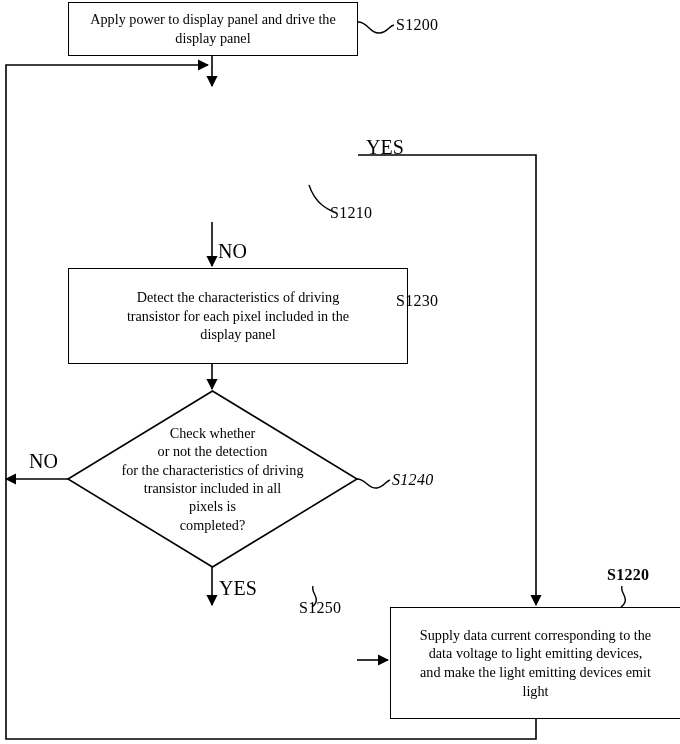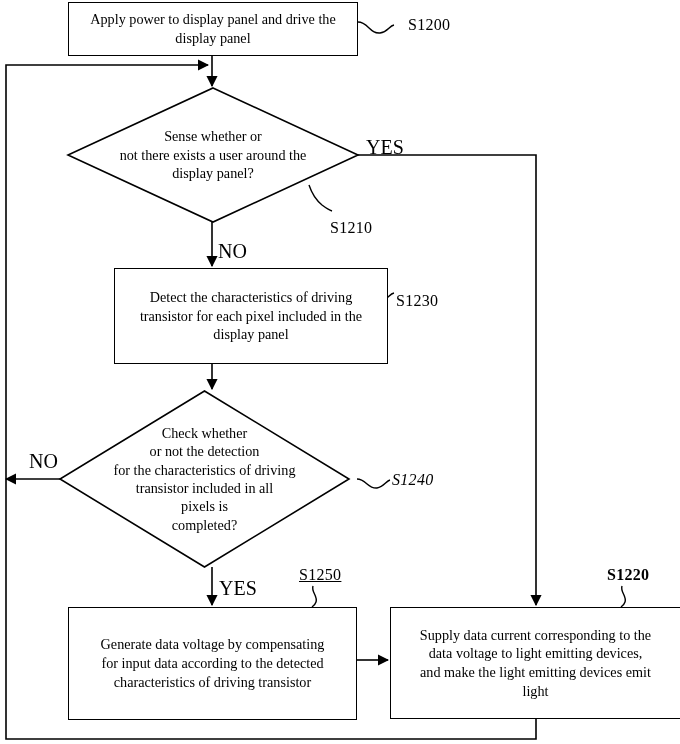--- a/index.html
+++ b/index.html
@@ -41,21 +41,21 @@
     font-size: 14.2px;
     padding: 12px 7px;
   }
   .node-box .txt {
     display: block;
     width: 100%;
     white-space: pre-line;
   }
 
   #box-s1200 { left: 68px;  top: 2px;   width: 290px; height: 54px; }
-  #box-s1230 { left: 68px;  top: 268px; width: 274px; height: 96px; margin-left: 46px; }
+  #box-s1230 { left: 68px;  top: 268px; width: 340px; height: 96px; }
   #box-s1250 { left: 68px;  top: 607px; width: 289px; height: 113px; }
   #box-s1220 { left: 390px; top: 607px; width: 291px; height: 112px; }
 
   
   .node-diamond {
     position: absolute;
   }
   .node-diamond svg {
     position: absolute;
     left: 0;
@@ -71,40 +71,40 @@
     display: flex;
     align-items: center;
     justify-content: center;
     text-align: center;
     white-space: pre-line;
     line-height: 1.3;
     font-size: 14.2px;
     pointer-events: none;
   }
   #dia-s1210 { left: 68px; top: 88px;  width: 290px; height: 134px; }
-  #dia-s1240 { left: 60px; top: 391px; width: 289px; height: 176px; }
+  #dia-s1240 { left: 68px; top: 391px; width: 289px; height: 176px; }
 
   
   .ref {
     position: absolute;
     font-size: 16px;
     letter-spacing: 0.3px;
     white-space: nowrap;
   }
   .edge-label {
     position: absolute;
     font-size: 20px;
     white-space: nowrap;
   }
 
-  #ref-s1200 { left: 408px; top: 16px;  }
-  #ref-s1210 { left: 330px; top: 219px; }
+  #ref-s1200 { left: 396px; top: 16px;  }
+  #ref-s1210 { left: 330px; top: 204px; }
   #ref-s1230 { left: 396px; top: 292px; }
   #ref-s1240 { left: 392px; top: 471px; font-style: italic; }
-  #ref-s1250 { left: 299px; top: 566px; text-decoration: underline; }
+  #ref-s1250 { left: 299px; top: 599px; }
   #ref-s1220 { left: 607px; top: 566px; font-weight: bold; }
 
   #lbl-yes-1 { left: 366px; top: 136px; }
   #lbl-no-1  { left: 218px; top: 240px; }
   #lbl-no-2  { left: 29px;  top: 450px; }
   #lbl-yes-2 { left: 219px; top: 577px; }
 </style>
 </head>
 <body>
 
@@ -147,28 +147,20 @@
       <path d="M 622 586 C 620 592 627 596 625 602 C 624 605 622 606 621 607" stroke-width="1.4"></path>
     </g>
   </svg>
 
   <div class="node-box" id="box-s1200">
     <span class="txt">Apply power to display panel and drive the
 display panel</span>
   </div>
   <div class="ref" id="ref-s1200">S1200</div>
 
-  <div class="node-diamond" id="dia-s1210">
-    <svg viewBox="0 0 290 134" width="290" height="134" xmlns="http://www.w3.org/2000/svg">
-      <polygon points="145,0 290,67 145,134 0,67" fill="#ffffff" stroke="#000" stroke-width="1.6"></polygon>
-    </svg>
-    <span class="txt">Sense whether or
-not there exists a user around the
-display panel?</span>
-  </div>
   <div class="ref" id="ref-s1210">S1210</div>
   <div class="edge-label" id="lbl-yes-1">YES</div>
   <div class="edge-label" id="lbl-no-1">NO</div>
 
   <div class="node-box" id="box-s1230">
     <span class="txt">Detect the characteristics of driving
 transistor for each pixel included in the
 display panel</span>
   </div>
   <div class="ref" id="ref-s1230">S1230</div>
@@ -181,25 +173,20 @@
 or not the detection
 for the characteristics of driving
 transistor included in all
 pixels is
 completed?</span>
   </div>
   <div class="ref" id="ref-s1240">S1240</div>
   <div class="edge-label" id="lbl-no-2">NO</div>
   <div class="edge-label" id="lbl-yes-2">YES</div>
 
-  <div class="node-box" id="box-s1250">
-    <span class="txt">Generate data voltage by compensating
-for input data according to the detected
-characteristics of driving transistor</span>
-  </div>
   <div class="ref" id="ref-s1250">S1250</div>
 
   <div class="node-box" id="box-s1220">
     <span class="txt">Supply data current corresponding to the
 data voltage to light emitting devices,
 and make the light emitting devices emit
 light</span>
   </div>
   <div class="ref" id="ref-s1220">S1220</div>
 

